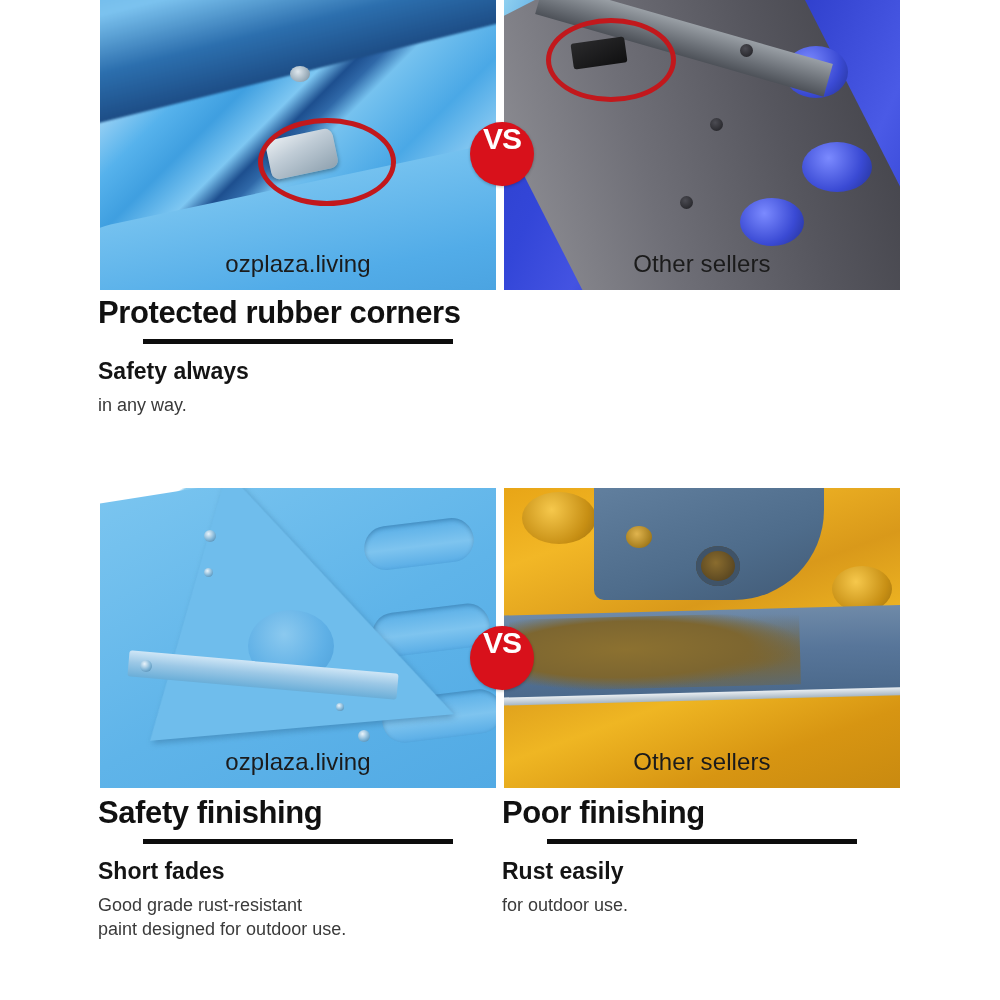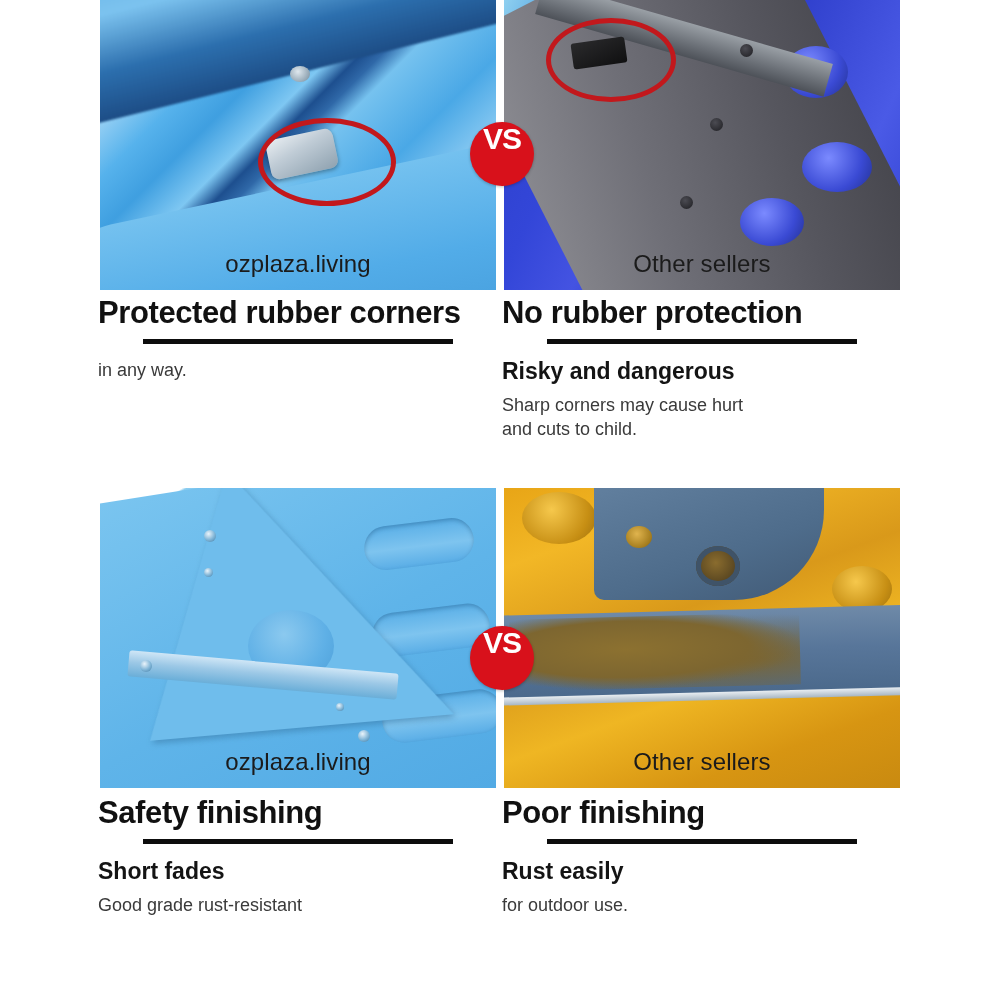--- a/index.html
+++ b/index.html
@@ -423,34 +423,26 @@
       </div>
 
       <div class="vs-badge">
         <span>VS</span>
       </div>
     </div>
 
     <div class="text-col text-left">
       <h2 class="headline">Protected rubber corners</h2>
       <div class="rule"></div>
+      <h3 class="subhead">Safety always</h3>
       <p class="body-text">
         <span class="ln">in any way.</span>
       </p>
     </div>
 
-    <div class="text-col text-right">
-      <h2 class="headline">No rubber protection</h2>
-      <div class="rule"></div>
-      <h3 class="subhead">Risky and dangerous</h3>
-      <p class="body-text">
-        <span class="ln">Sharp corners may cause hurt</span>
-        <span class="ln">and cuts to child.</span>
-      </p>
-    </div>
   </div>
 
   <div class="row row-bottom">
 
     <div class="photo-band">
 
       <div class="photo photo-left p3">
         <div class="tabletop"></div>
         <div class="slot s1"></div>
         <div class="slot s2"></div>
@@ -484,20 +476,21 @@
         <span>VS</span>
       </div>
     </div>
 
     <div class="text-col text-left">
       <h2 class="headline">Safety finishing</h2>
       <div class="rule"></div>
       <h3 class="subhead">Short fades</h3>
       <p class="body-text">
         <span class="ln">Good grade rust-resistant</span>
+        <span class="ln">paint designed for outdoor use.</span>
       </p>
     </div>
 
     <div class="text-col text-right">
       <h2 class="headline">Poor finishing</h2>
       <div class="rule"></div>
       <h3 class="subhead">Rust easily</h3>
       <p class="body-text">
         <span class="ln">for outdoor use.</span>
       </p>

